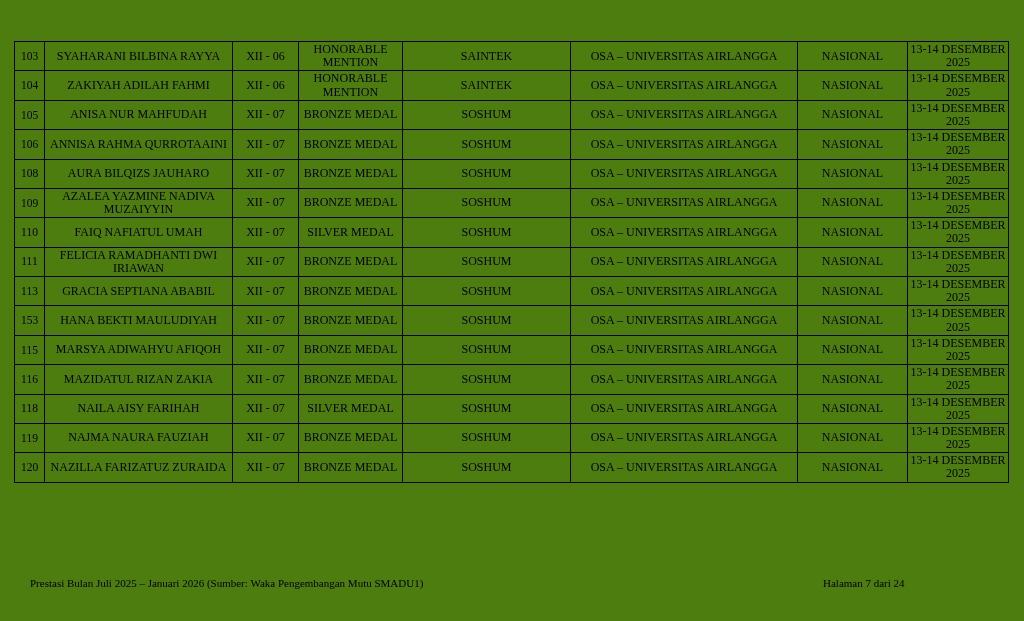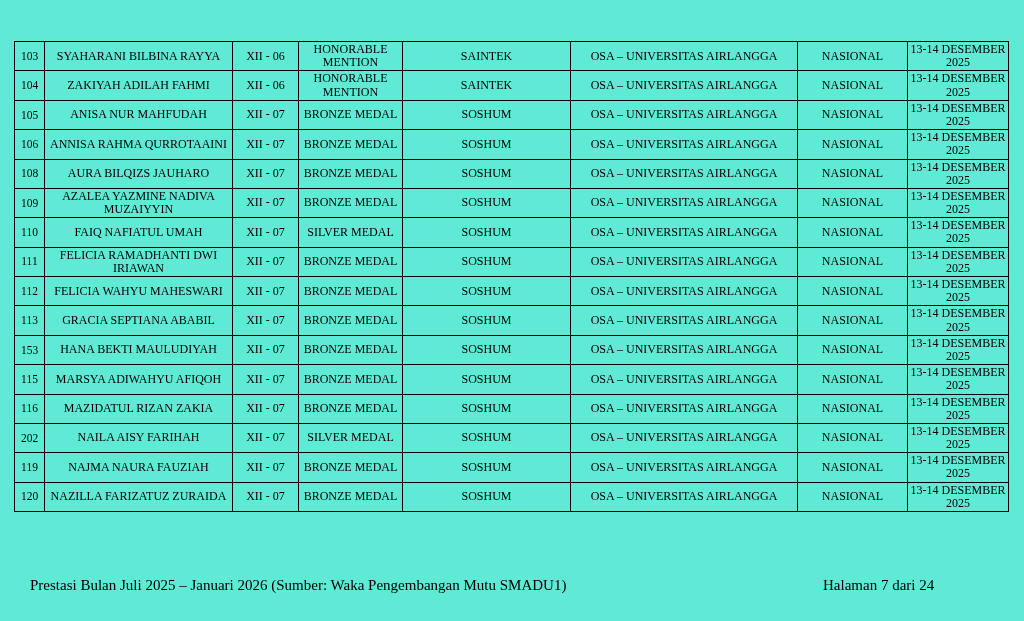--- a/index.html
+++ b/index.html
@@ -1,19 +1,19 @@
 <!DOCTYPE html>
 <html><head>
 <meta charset="utf-8">
 <style>
   * { margin: 0; padding: 0; box-sizing: border-box; }
   html, body { width: 1024px; height: 621px; background: #ffffff; overflow: hidden; }
   body { position: relative; font-family: "Liberation Serif", "DejaVu Serif", serif; color: #000; }
 
-  .doc-page { position: absolute; inset: 0; background: #5eead4; }
+  .doc-page { position: absolute; inset: 0; background: #4d7c0f; }
 
   table.achievements {
     position: absolute;
     left: 14px;
     top: 41px;
     width: 994px;
     border-collapse: collapse;
     table-layout: fixed;
     font-size: 12px;
     line-height: 1.1;
@@ -29,21 +29,21 @@
   }
   td.c-no    { font-size: 11.5px; }
   td.c-date  { padding: 1px 1px; margin-top: 11px; }
 
   .footer {
     position: absolute;
     top: 577px;
     left: 0;
     width: 100%;
     height: 20px;
-    font-size: 15px;
+    font-size: 11px;
   }
   .footer-left  { position: absolute; left: 30px; top: 0; white-space: nowrap; }
   .footer-right { position: absolute; left: 823px; top: 0; white-space: nowrap; }
 </style>
 </head>
 <body>
 
 <div class="doc-page">
 
   <table class="achievements">
@@ -140,30 +140,20 @@
       <td class="c-no">111</td>
       <td class="c-name">FELICIA RAMADHANTI DWI IRIAWAN</td>
       <td class="c-class">XII - 07</td>
       <td class="c-award">BRONZE MEDAL</td>
       <td class="c-field">SOSHUM</td>
       <td class="c-org">OSA – UNIVERSITAS AIRLANGGA</td>
       <td class="c-level">NASIONAL</td>
       <td class="c-date">13-14 DESEMBER 2025</td>
     </tr>
 
-    <tr>
-      <td class="c-no">112</td>
-      <td class="c-name">FELICIA WAHYU MAHESWARI</td>
-      <td class="c-class">XII - 07</td>
-      <td class="c-award">BRONZE MEDAL</td>
-      <td class="c-field">SOSHUM</td>
-      <td class="c-org">OSA – UNIVERSITAS AIRLANGGA</td>
-      <td class="c-level">NASIONAL</td>
-      <td class="c-date">13-14 DESEMBER 2025</td>
-    </tr>
 
     <tr>
       <td class="c-no">113</td>
       <td class="c-name">GRACIA SEPTIANA ABABIL</td>
       <td class="c-class">XII - 07</td>
       <td class="c-award">BRONZE MEDAL</td>
       <td class="c-field">SOSHUM</td>
       <td class="c-org">OSA – UNIVERSITAS AIRLANGGA</td>
       <td class="c-level">NASIONAL</td>
       <td class="c-date">13-14 DESEMBER 2025</td>
@@ -197,21 +187,21 @@
       <td class="c-class">XII - 07</td>
       <td class="c-award">BRONZE MEDAL</td>
       <td class="c-field">SOSHUM</td>
       <td class="c-org">OSA – UNIVERSITAS AIRLANGGA</td>
       <td class="c-level">NASIONAL</td>
       <td class="c-date">13-14 DESEMBER 2025</td>
     </tr>
 
 
     <tr>
-      <td class="c-no">202</td>
+      <td class="c-no">118</td>
       <td class="c-name">NAILA AISY FARIHAH</td>
       <td class="c-class">XII - 07</td>
       <td class="c-award">SILVER MEDAL</td>
       <td class="c-field">SOSHUM</td>
       <td class="c-org">OSA – UNIVERSITAS AIRLANGGA</td>
       <td class="c-level">NASIONAL</td>
       <td class="c-date">13-14 DESEMBER 2025</td>
     </tr>
 
     <tr>

